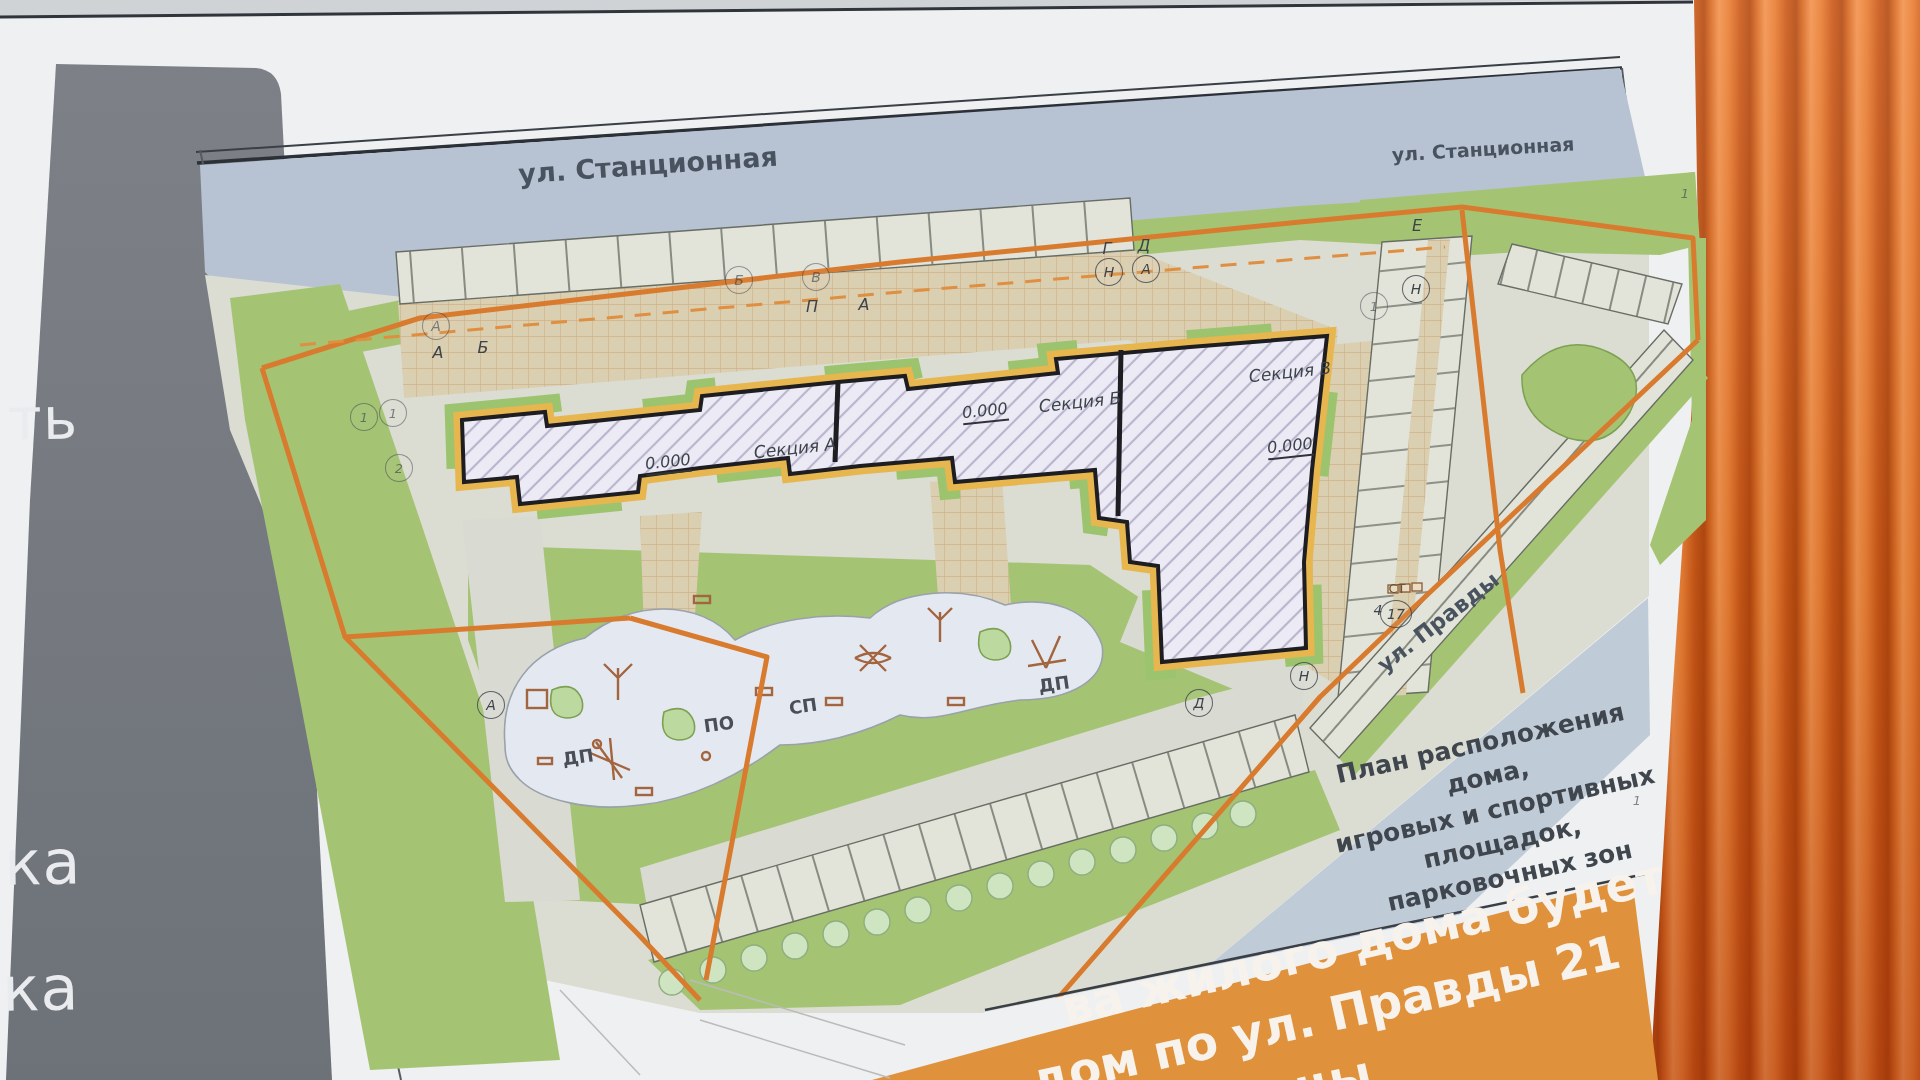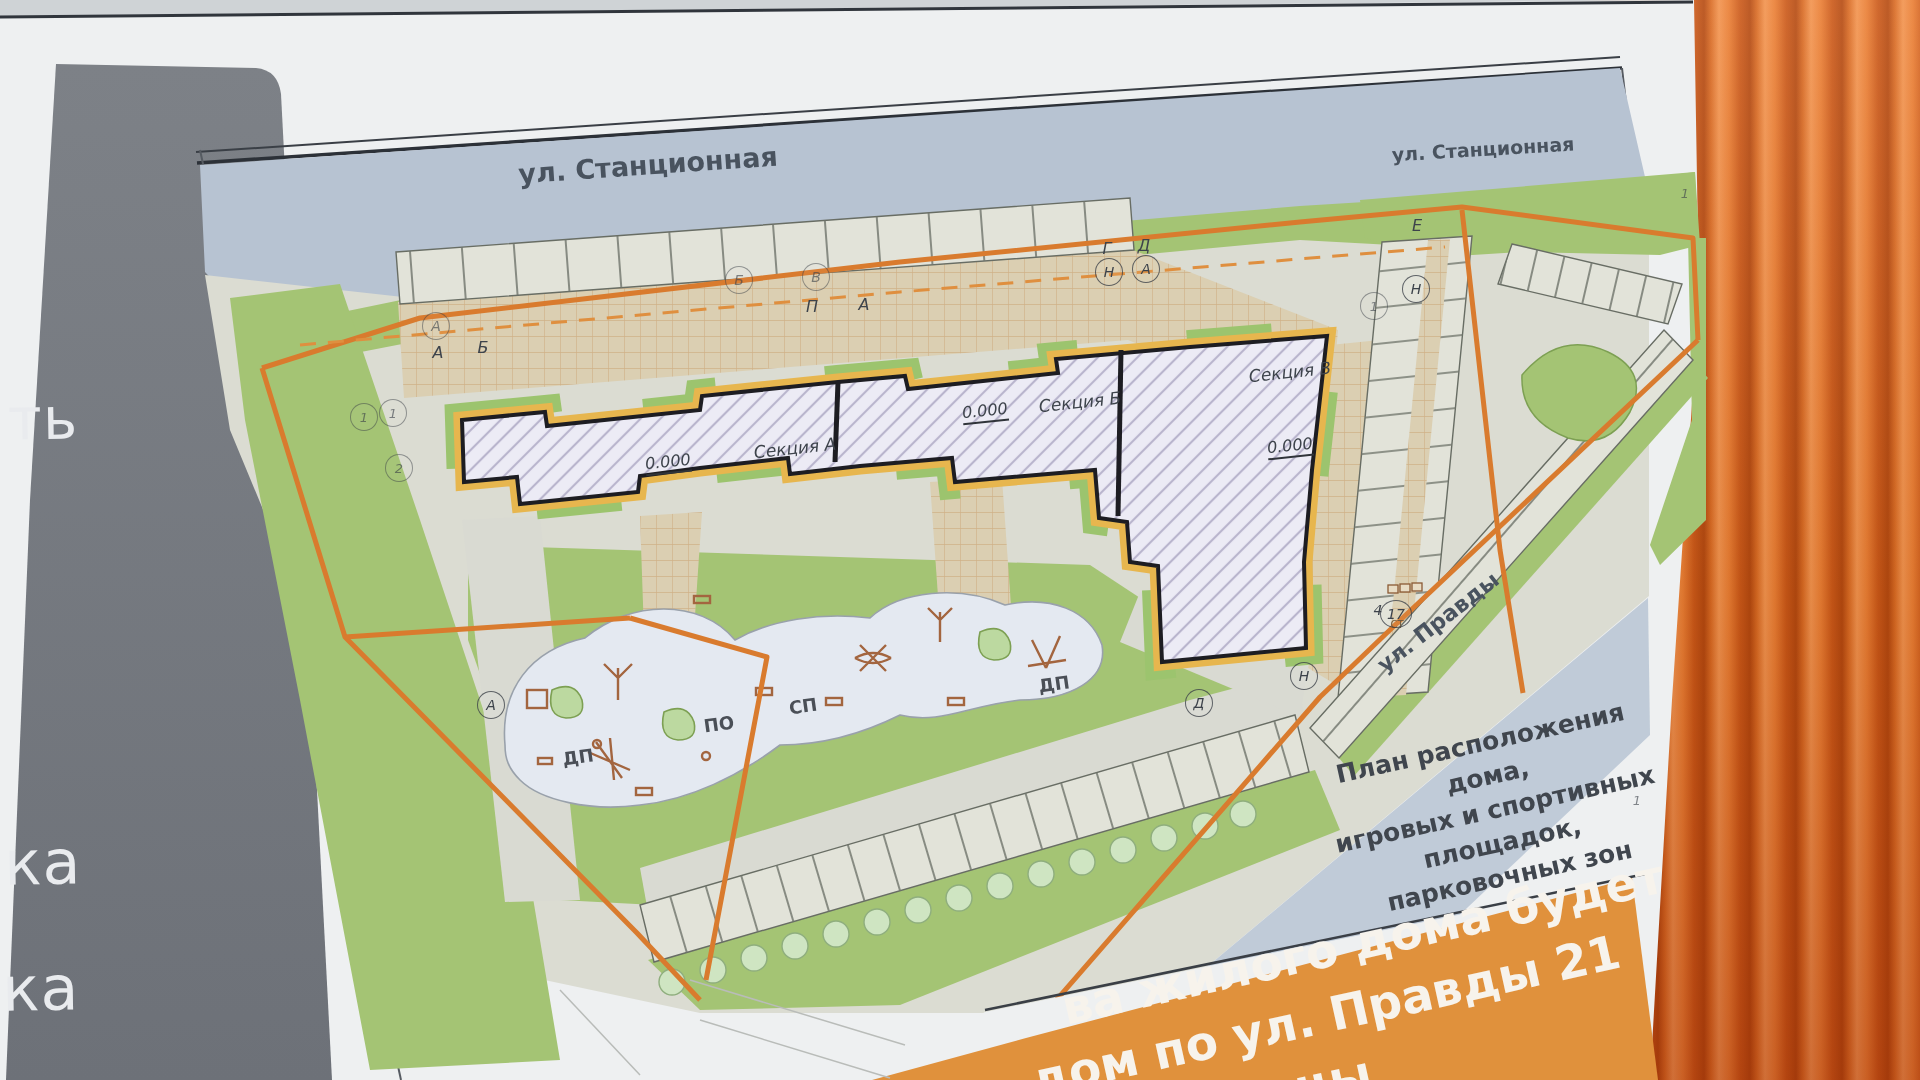--- a/index.html
+++ b/index.html
@@ -239,21 +239,21 @@
 <span class="lbl it" style="left:438px;top:352px;transform:translate(-50%,-50%);font-size:16px;">А</span>
 <span class="lbl it" style="left:483px;top:347px;transform:translate(-50%,-50%);font-size:16px;">Б</span>
 <span class="lbl it" style="left:812px;top:306px;transform:translate(-50%,-50%);font-size:16px;">П</span>
 <span class="lbl it" style="left:864px;top:304px;transform:translate(-50%,-50%);font-size:16px;">А</span>
 <span class="lbl it" style="left:1107px;top:248px;transform:translate(-50%,-50%);font-size:16px;">Г</span>
 <span class="lbl it" style="left:1144px;top:245px;transform:translate(-50%,-50%);font-size:16px;">Д</span>
 <span class="lbl it" style="left:1417px;top:225px;transform:translate(-50%,-50%);font-size:16px;">Е</span>
 <span class="lbl it" style="left:1378px;top:610px;transform:translate(-50%,-50%);font-size:14px;">4</span>
 <span class="lbl it faint" style="left:1685px;top:193px;transform:translate(-50%,-50%);font-size:13px;">1</span>
 <span class="lbl it faint" style="left:1637px;top:800px;transform:translate(-50%,-50%);font-size:13px;">1</span>
-<span class="lbl" style="left:1397px;top:624px;transform:translate(-50%,-50%);font-size:10px;color:#6b5436;">СТ</span>
+<span class="lbl" style="left:1397px;top:588px;transform:translate(-50%,-50%);font-size:13px;color:#6b5436;">СТ</span>
 
 <span class="circ faint" style="left:422px;top:312px;width:26px;height:26px;font-size:14px;">
       <span>А</span>
     </span>
 <span class="circ faint" style="left:725px;top:266px;width:26px;height:26px;font-size:14px;">
       <span>Б</span>
     </span>
 <span class="circ faint" style="left:802px;top:263px;width:26px;height:26px;font-size:14px;">
       <span>В</span>
     </span>

